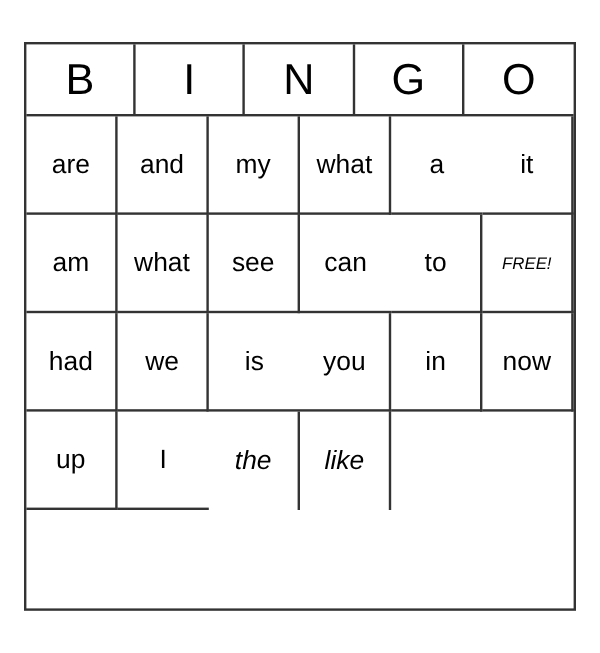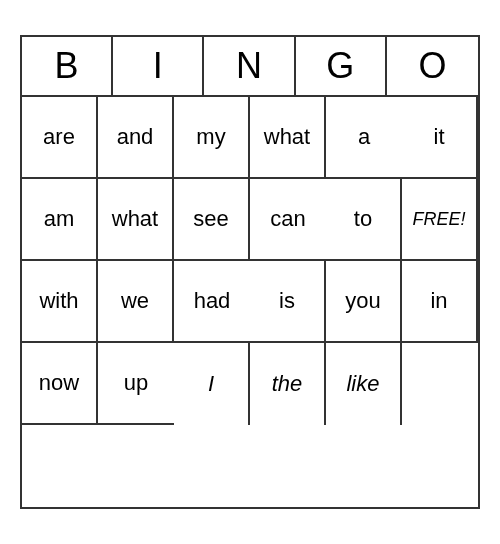--- a/index.html
+++ b/index.html
@@ -62,21 +62,21 @@
     .bingo-cell:nth-child(5n) {
       border-right: none;
     }
 
     .bingo-cell:nth-child(n+21) {
       border-bottom: none;
       font-style: italic;
     }
 
     .free-cell {
-      font-size: 18px;
+      font-size: 14px;
       font-style: italic;
     }
   </style>
 </head>
 <body>
 
 <div class="bingo-card">
   <div class="bingo-header">
   <div class="bingo-header-cell">B</div>
       <div class="bingo-header-cell">I</div>
@@ -90,23 +90,22 @@
       <div class="bingo-cell">my</div>
       <div class="bingo-cell">what</div>
       <div class="bingo-cell">a</div>
       <div class="bingo-cell">it</div>
       <div class="bingo-cell">am</div>
       <div class="bingo-cell">what</div>
       <div class="bingo-cell">see</div>
       <div class="bingo-cell">can</div>
       <div class="bingo-cell">to</div>
       <div class="bingo-cell free-cell">FREE!</div>
-      <div class="bingo-cell">with</div>
+      <div class="bingo-cell">had</div>
       <div class="bingo-cell">we</div>
-      <div class="bingo-cell">had</div>
       <div class="bingo-cell">is</div>
       <div class="bingo-cell">you</div>
       <div class="bingo-cell">in</div>
       <div class="bingo-cell">now</div>
       <div class="bingo-cell">up</div>
       <div class="bingo-cell">I</div>
       <div class="bingo-cell">the</div>
       <div class="bingo-cell">like</div>
     </div>
 </div>

